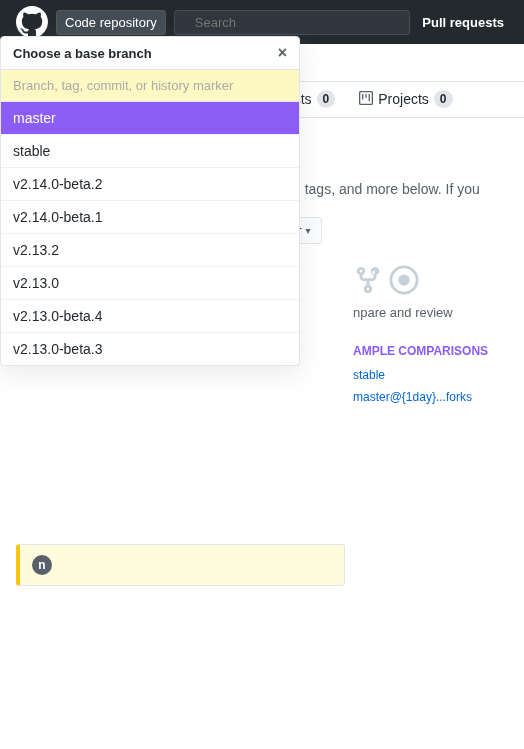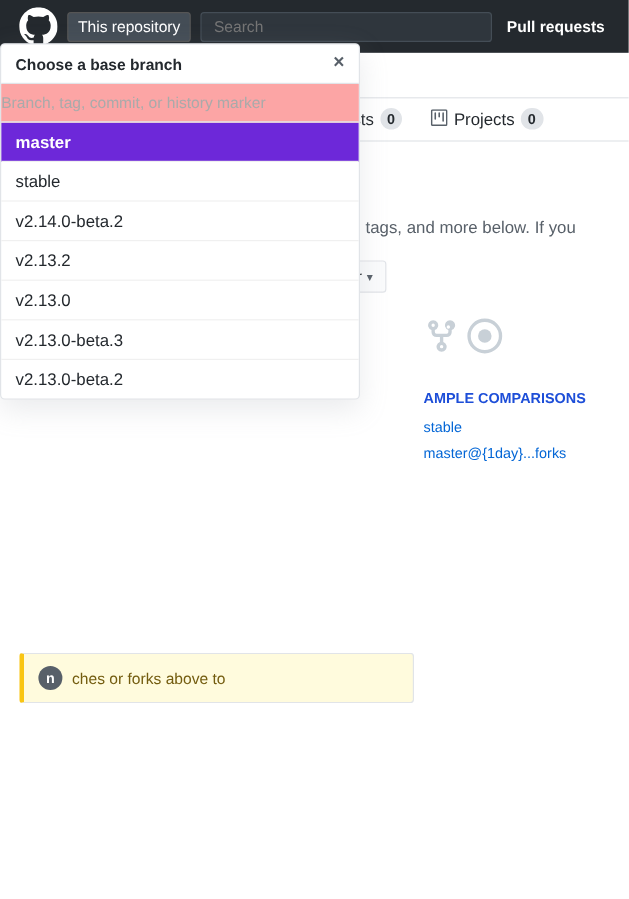--- a/index.html
+++ b/index.html
@@ -35,21 +35,21 @@
       padding: 4px 8px;
       font-size: 13px;
       cursor: pointer;
       white-space: nowrap;
     }
     .header-search {
       flex: 1;
       background: #2f363d;
       border: 1px solid #444d56;
       border-radius: 3px;
-      padding: 4px 10px;
+      padding: 4px 20px;
       color: #f9a8d4;
       font-size: 13px;
       outline: none;
       min-width: 0;
     }
     .header-nav-link {
       color: #fff;
       font-size: 13px;
       font-weight: 600;
       white-space: nowrap;
@@ -187,50 +187,50 @@
       gap: 46px;
     }
     .dropdown-close {
       cursor: pointer;
       color: #586069;
       font-size: 16px;
       line-height: 1;
     }
     .dropdown-search-input {
       width: 100%;
-      padding: 8px 0;
+      padding: 8px 12px;
       border: none;
       border-bottom: 1px solid #e1e4e8;
       font-size: 13px;
       color: #586069;
       outline: none;
-      background: #fca5a5;
+      background: #fef9c3;
     }
     .dropdown-search-input::placeholder {
       color: #aaa;
     }
     .branch-list {
       list-style: none;
       max-height: 320px;
       overflow-y: auto;
     }
     .branch-item {
       padding: 8px 12px;
       font-size: 14px;
       color: #24292e;
       cursor: pointer;
       border-bottom: 1px solid #f0f0f0;
     }
     .branch-item:last-child {
       border-bottom: none;
     }
     .branch-item.selected {
-      background: #6d28d9;
+      background: #8b5cf6;
       color: #fff;
-      font-weight: 700;
+      font-weight: 400;
     }
 
     
     .compare-row {
       display: flex;
       gap: 8px;
       align-items: flex-start;
     }
     .compare-left {
       flex: 1;
@@ -274,21 +274,21 @@
     
     .right-panel-icons {
       display: flex;
       align-items: center;
       gap: 6px;
       margin-bottom: 8px;
     }
     .example-comparisons {
       font-size: 12px;
       font-weight: 600;
-      color: #1d4ed8;
+      color: #8b5cf6;
       text-transform: uppercase;
       margin-bottom: 6px;
     }
     .example-link {
       color: #0366d6;
       font-size: 12px;
       display: block;
       margin-bottom: 4px;
       cursor: pointer;
     }
@@ -299,21 +299,21 @@
       line-height: 1.5;
     }
   </style>
 </head>
 <body>
 
 <div class="header">
   <svg class="header-logo" viewBox="0 0 16 16" fill="white">
     <path d="M8 0C3.58 0 0 3.58 0 8c0 3.54 2.29 6.53 5.47 7.59.4.07.55-.17.55-.38 0-.19-.01-.82-.01-1.49-2.01.37-2.53-.49-2.69-.94-.09-.23-.48-.94-.82-1.13-.28-.15-.68-.52-.01-.53.63-.01 1.08.58 1.23.82.72 1.21 1.87.87 2.33.66.07-.52.28-.87.51-1.07-1.78-.2-3.64-.89-3.64-3.95 0-.87.31-1.59.82-2.15-.08-.2-.36-1.02.08-2.12 0 0 .67-.21 2.2.82.64-.18 1.32-.27 2-.27.68 0 1.36.09 2 .27 1.53-1.04 2.2-.82 2.2-.82.44 1.1.16 1.92.08 2.12.51.56.82 1.27.82 2.15 0 3.07-1.87 3.75-3.65 3.95.29.25.54.73.54 1.48 0 1.07-.01 1.93-.01 2.2 0 .21.15.46.55.38A8.013 8.013 0 0016 8c0-4.42-3.58-8-8-8z"></path>
   </svg>
-  <button class="header-repo-btn">This repository</button>
+  <button class="header-repo-btn">Code repository</button>
   <input class="header-search" type="text" placeholder="Search" style="">
   <span class="header-nav-link">Pull requests</span>
 </div>
 
 <div class="breadcrumb-bar">
   <span class="repo-icon">
     <svg width="14" height="14" viewBox="0 0 16 16" fill="#586069">
       <path d="M2 2.5A2.5 2.5 0 014.5 0h8.75a.75.75 0 01.75.75v12.5a.75.75 0 01-.75.75h-2.5a.75.75 0 110-1.5h1.75v-2h-8a1 1 0 00-.714 1.7.75.75 0 01-1.072 1.05A2.495 2.495 0 012 11.5v-9zm10.5-1V9h-8c-.356 0-.694.074-1 .208V2.5a1 1 0 011-1h8zM5 12.25v3.25a.25.25 0 00.4.2l1.45-1.087a.25.25 0 01.3 0L8.6 15.7a.25.25 0 00.4-.2v-3.25a.25.25 0 00-.25-.25h-3.5a.25.25 0 00-.25.25z"></path>
     </svg>
   </span>
@@ -387,42 +387,43 @@
       <div class="dropdown-popup">
         <div class="dropdown-header">
           <span>Choose a base branch</span>
           <span class="dropdown-close">×</span>
         </div>
         <input class="dropdown-search-input" type="text" placeholder="Branch, tag, commit, or history marker" style="">
         <ul class="branch-list">
         <li class="branch-item selected">master</li>
             <li class="branch-item">stable</li>
             <li class="branch-item">v2.14.0-beta.2</li>
+            <li class="branch-item">v2.14.0-beta.1</li>
             <li class="branch-item">v2.13.2</li>
             <li class="branch-item">v2.13.0</li>
+            <li class="branch-item">v2.13.0-beta.4</li>
             <li class="branch-item">v2.13.0-beta.3</li>
-            <li class="branch-item">v2.13.0-beta.2</li>
           </ul>
       </div>
 
       <div class="hint-box" style="margin-top:300px;">
         <div class="hint-n">n</div>
-        <span>ches or forks above to</span>
       </div>
     </div>
 
     <div class="compare-right">
       <div class="right-panel-icons">
         <svg width="30" height="30" viewBox="0 0 16 16" fill="#c8d0d7">
           <path d="M5 3.25a.75.75 0 11-1.5 0 .75.75 0 011.5 0zm0 2.122a2.25 2.25 0 10-1.5 0v.878A2.25 2.25 0 005.75 8.5h1.5v2.128a2.251 2.251 0 101.5 0V8.5h1.5a2.25 2.25 0 002.25-2.25v-.878a2.25 2.25 0 10-1.5 0v.878a.75.75 0 01-.75.75h-4.5A.75.75 0 015 6.25v-.878zm3.75 7.378a.75.75 0 11-1.5 0 .75.75 0 011.5 0zm3-8.75a.75.75 0 11-1.5 0 .75.75 0 011.5 0z"></path>
         </svg>
         <svg width="30" height="30" viewBox="0 0 16 16" fill="#c8d0d7">
           <circle cx="8" cy="8" r="7" stroke="#c8d0d7" stroke-width="1.5" fill="none"></circle>
           <circle cx="8" cy="8" r="3" fill="#c8d0d7"></circle>
         </svg>
       </div>
+      <p class="page-description-right">npare and review</p>
       <br>
       <div class="example-comparisons">AMPLE COMPARISONS</div>
       <a class="example-link">stable</a>
       <a class="example-link">master@{1day}...forks</a>
     </div>
   </div>
 </div>
 
 </body></html>

